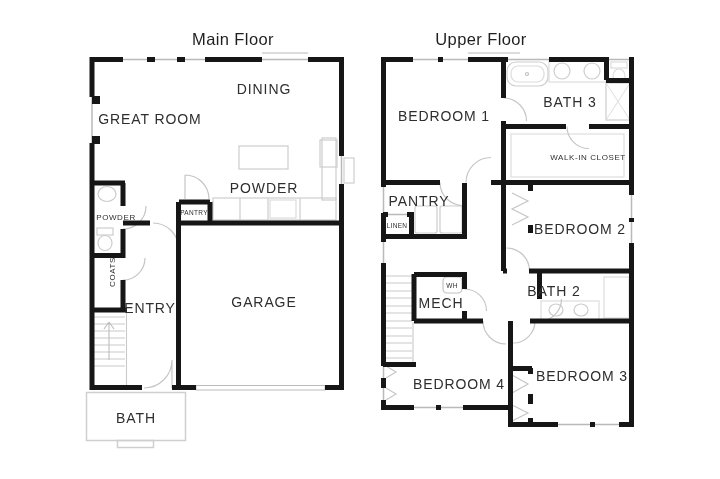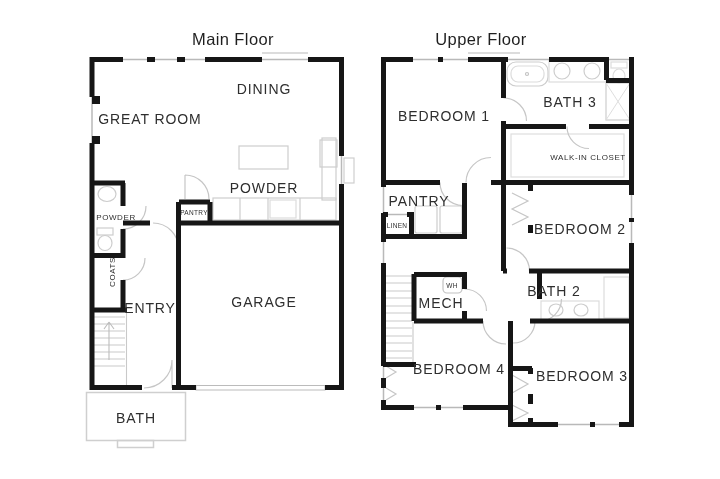--- a/index.html
+++ b/index.html
@@ -195,16 +195,16 @@
 
   <div class="lbl" style="left:444px;top:116px">BEDROOM 1</div>
   <div class="lbl" style="left:570px;top:102px">BATH 3</div>
   <div class="lbl small" style="left:588px;top:157px">WALK-IN CLOSET</div>
   <div class="lbl" style="left:419px;top:201px">PANTRY</div>
   <div class="lbl tiny" style="left:397px;top:225px">LINEN</div>
   <div class="lbl" style="left:580px;top:229px">BEDROOM 2</div>
   <div class="lbl tiny" style="left:452px;top:285px">WH</div>
   <div class="lbl" style="left:441px;top:303px">MECH</div>
   <div class="lbl" style="left:554px;top:291px">BATH 2</div>
-  <div class="lbl" style="left:459px;top:369px">BEDROOM 4</div>
+  <div class="lbl" style="left:459px;top:384px">BEDROOM 4</div>
   <div class="lbl" style="left:582px;top:376px">BEDROOM 3</div>
 
 </div>
 
 </body></html>

